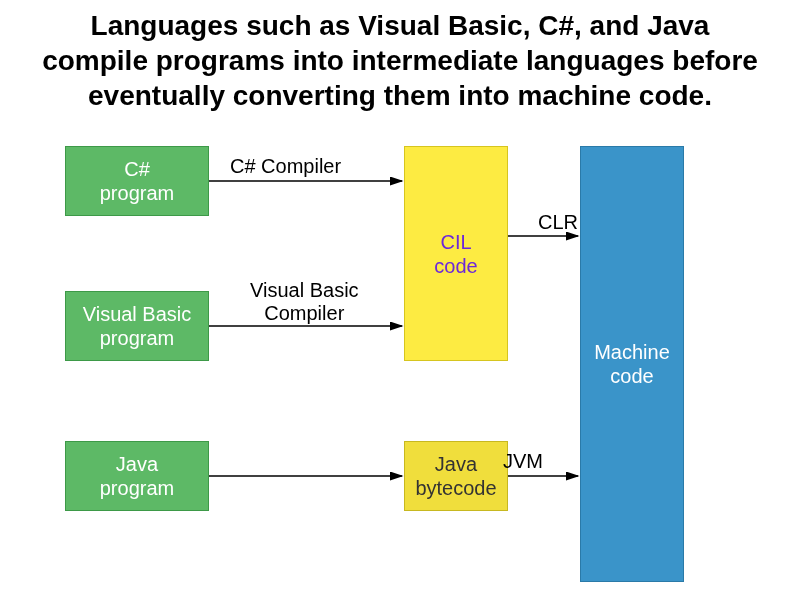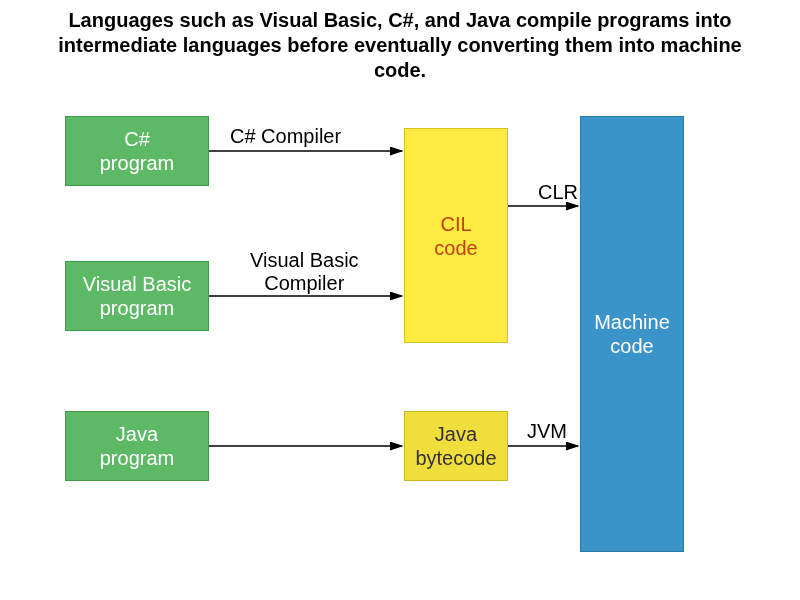--- a/index.html
+++ b/index.html
@@ -5,21 +5,21 @@
     * { margin: 0; padding: 0; box-sizing: border-box; }
     body {
       width: 800px;
       height: 600px;
       background: #fff;
       font-family: "Trebuchet MS", Verdana, sans-serif;
       position: relative;
     }
     .title {
       text-align: center;
-      font-size: 20px;
+      font-size: 28px;
       font-weight: bold;
       color: #000;
       padding: 8px 40px 0 40px;
       line-height: 1.25;
     }
     .diagram {
       position: relative;
       width: 100%;
       height: 440px;
       margin-top: 18px;
@@ -35,22 +35,21 @@
       padding: 4px;
     }
     .green {
       background: #5db966;
       border: 1px solid #3d9948;
       color: #fff;
     }
     .yellow {
       background: #fdeb42;
       border: 1px solid #d6c51f;
-      color: #c2410c;
-      margin-top: 12px;
+      color: #6d28d9;
     }
     .darkyellow {
       background: #f0de3c;
       border: 1px solid #c7b820;
       color: #333;
     }
     .blue {
       background: #3a94c9;
       border: 1px solid #2a7aa8;
       color: #fff;
@@ -113,15 +112,15 @@
 code</div>
 
   <div class="arrow-label" style="left:230px; top:24px;">C# Compiler</div>
 
   <div class="arrow-label" style="left: 250px; top: 148px; white-space: pre-line; text-align: center;">Visual Basic
 Compiler</div>
 
 
   <div class="arrow-label" style="left:538px; top:80px;">CLR</div>
 
-  <div class="arrow-label" style="left:527px; top:319px;">JVM</div>
+  <div class="arrow-label" style="left:503px; top:319px;">JVM</div>
 
 </div>
 
 </body></html>

